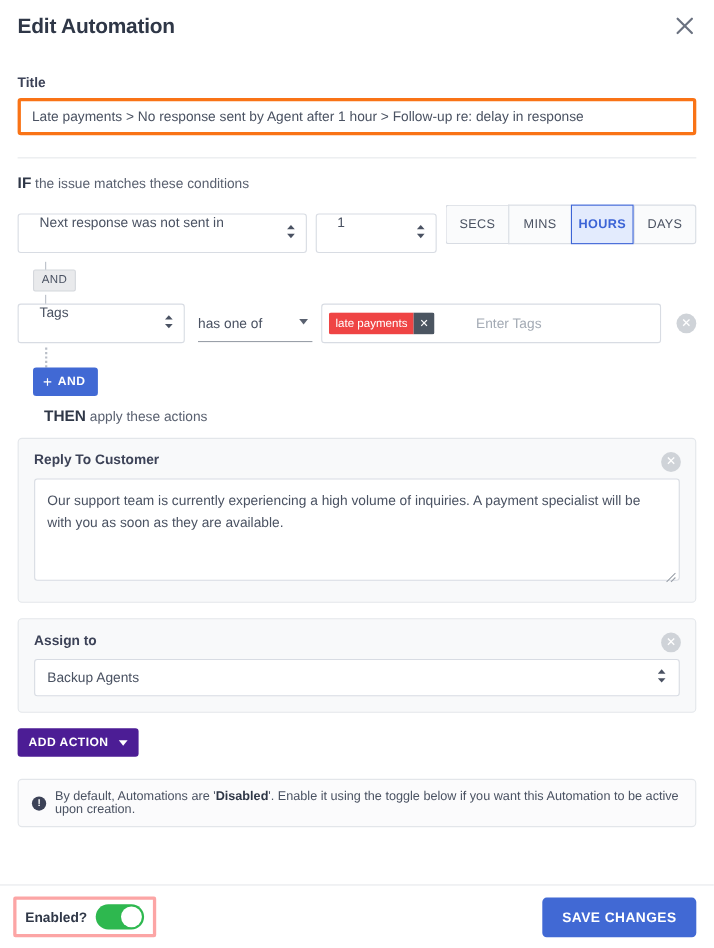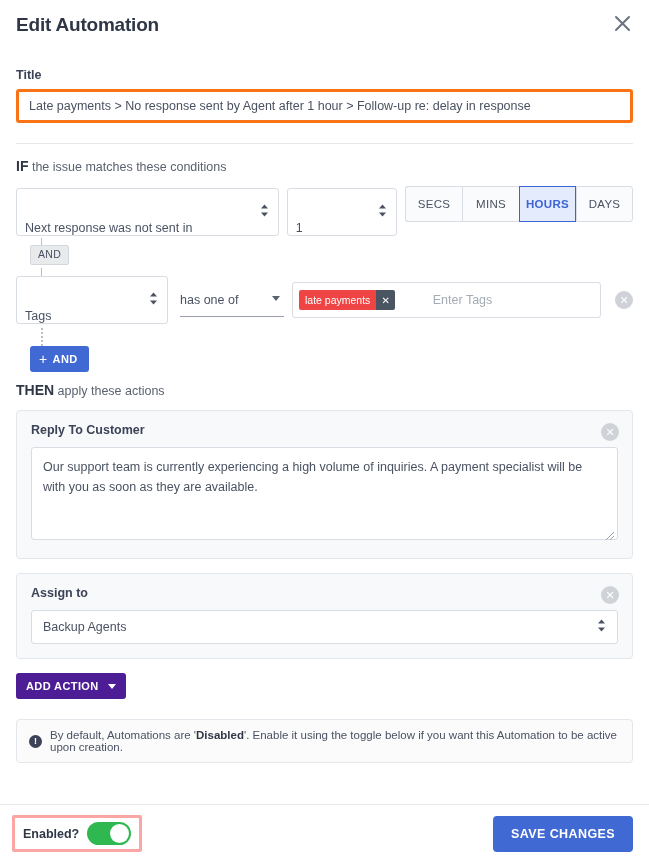--- a/index.html
+++ b/index.html
@@ -80,27 +80,27 @@
 
   
   .cond-row {
     display: flex;
     align-items: center;
     gap: 8px;
     position: relative;
   }
   .select-box {
     position: relative;
-    height: 48px;
+    height: 36px;
     border: 1px solid #d8dce3;
     border-radius: 3px;
     background: #fff;
     display: flex;
-    align-items: flex-end;
-    padding: 0 26px 0 8px;
+    align-items: flex-start;
+    padding: 0 26px 0 19px;
     font-size: 12.5px;
     color: #4a5262;
     cursor: pointer;
     white-space: nowrap;
   }
   .select-box .spin {
     position: absolute;
     right: 9px; top: 50%;
     transform: translateY(-50%);
     color: #4a5262;
@@ -530,21 +530,21 @@
   
   <div class="add-and-wrap">
     <div class="dotted-line"></div>
     <button class="btn-add-and">
       <span class="plus">+</span>
       <span>AND</span>
     </button>
   </div>
 
   
-  <div class="section-head" style="margin-top:12px;">
+  <div class="section-head" style="margin-top:12px;margin-left:24px;">
     <b>THEN</b><span> apply these actions</span>
   </div>
 
   
   <div class="action-card">
     <div class="card-title">Reply To Customer</div>
     <div class="circle-x card-del">✕</div>
     <div class="ta-wrap">
       <textarea class="reply-textarea" style="">Our support team is currently experiencing a high volume of inquiries. A payment specialist will be with you as soon as they are available.</textarea>
       <svg class="resize-grip" viewBox="0 0 10 10">

